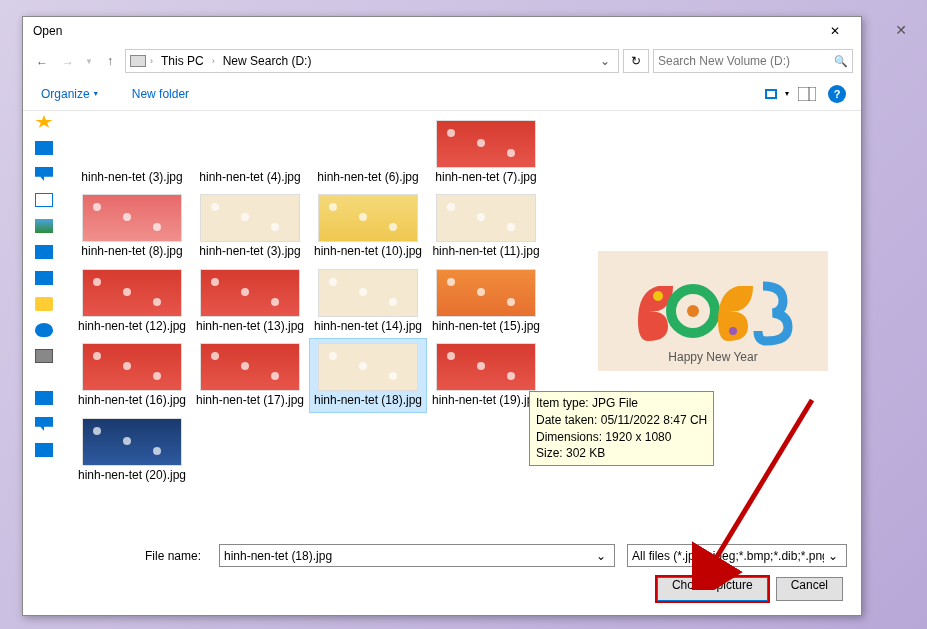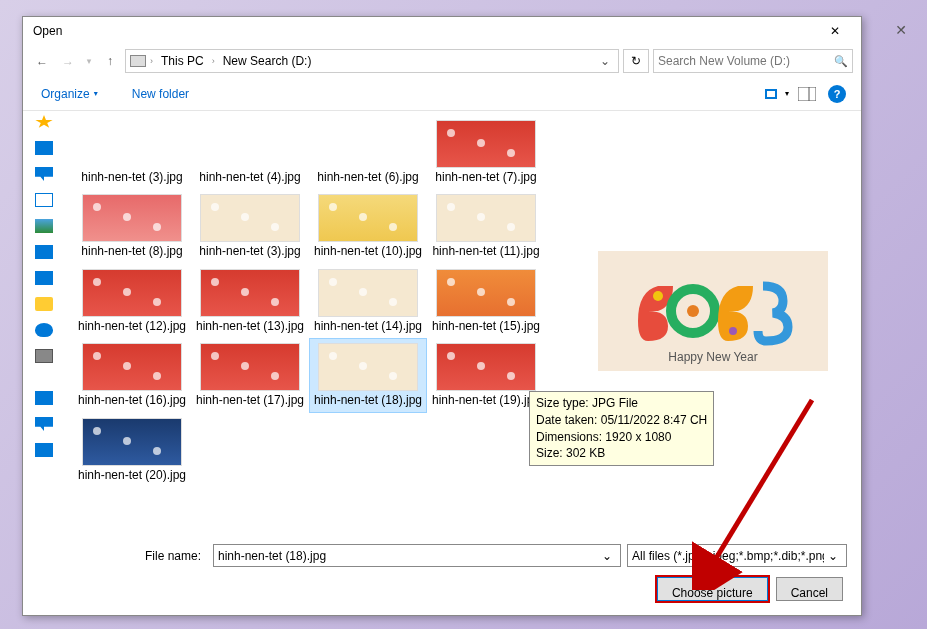--- a/index.html
+++ b/index.html
@@ -33,29 +33,29 @@
 .filelist { width: 500px; overflow-y: scroll; padding: 4px 0 4px 8px; display: flex; flex-wrap: wrap; align-content: flex-start; }
 .file { width: 118px; display: flex; flex-direction: column; align-items: center; padding: 4px 2px; cursor: pointer; border: 1px solid transparent; }
 .file.selected { background: #cce8ff; border: 1px solid #99d1ff; }
 .thumb { width: 100px; height: 48px; background: #eee; border: 1px solid #ddd; position: relative; overflow: hidden; }
 .thumb.noimg { background: none; border: none; }
 .fname { text-align: center; margin-top: 2px; line-height: 1.2; word-break: break-word; }
 .preview { flex: 1; display: flex; flex-direction: column; align-items: center; justify-content: flex-start; padding-top: 140px; }
 .preview-img { width: 230px; height: 120px; background: #f5e8d8; position: relative; overflow: hidden; display: flex; align-items: center; justify-content: center; }
 .tooltip { position: absolute; left: 506px; top: 280px; background: #ffffe1; border: 1px solid #888; padding: 3px 6px; line-height: 1.4; z-index: 10; }
 .bottom { padding: 10px 14px 14px; display: flex; flex-direction: column; gap: 10px; }
-.fn-row { display: flex; align-items: center; gap: 6px; }
+.fn-row { display: flex; align-items: center; gap: 12px; }
 .fn-label { width: 170px; text-align: right; padding-right: 6px; }
 .fn-input { flex: 1; height: 23px; border: 1px solid #888; padding: 0 4px; display: flex; align-items: center; }
 .fn-input input { flex: 1; border: none; outline: none; }
 .fn-dd { width: 18px; text-align: center; cursor: pointer; }
 .filter { width: 220px; height: 23px; border: 1px solid #888; display: flex; align-items: center; padding: 0 4px; }
 .filter span.ft { flex: 1; white-space: nowrap; overflow: hidden; }
 .btn-row { display: flex; justify-content: flex-end; gap: 8px; padding-right: 4px; }
-.btn { height: 24px; padding: 0 14px; border: 1px solid #888; background: #e1e1e1; cursor: pointer; display: flex; align-items: flex-end; }
+.btn { height: 24px; padding: 0 14px; border: 1px solid #888; background: #e1e1e1; cursor: pointer; display: flex; align-items: flex-start; }
 .btn.primary { background: #e1e1e1; border: 1px solid #0078d7; outline: 2px solid #c00; outline-offset: 0; }
 .arrow-annot { position: absolute; left: 692px; top: 390px; pointer-events: none; z-index: 20; }
 
 .t-red { background: linear-gradient(#d63b2f,#e7554a); }
 .t-pink { background: linear-gradient(#e76a6a,#f0908c); }
 .t-yellow { background: linear-gradient(#f5d97a,#efc850); }
 .t-cream { background: #f5e8d0; }
 .t-blue { background: linear-gradient(#1a3a6e,#2e5aa0); }
 .t-orange { background: linear-gradient(#f08c3a,#e77030); }
 .deco { position:absolute; border-radius:50%; }
@@ -293,21 +293,21 @@
               <circle cx="95" cy="60" r="4" fill="#9b59b6"></circle>
               <circle cx="55" cy="40" r="6" fill="#e67e22"></circle>
             </g>
             <text x="115" y="110" text-anchor="middle" font-size="7" fill="#555">Happy New Year</text>
           </svg>
         </div>
       </div>
     </div>
 
     <div class="tooltip">
-      <div>Size type: JPG File</div>
+      <div>Item type: JPG File</div>
       <div>Date taken: 05/11/2022 8:47 CH</div>
       <div>Dimensions: 1920 x 1080</div>
       <div>Size: 302 KB</div>
     </div>
   </div>
 
   <div class="bottom">
     <div class="fn-row">
       <div class="fn-label">File name:</div>
       <div class="fn-input">

